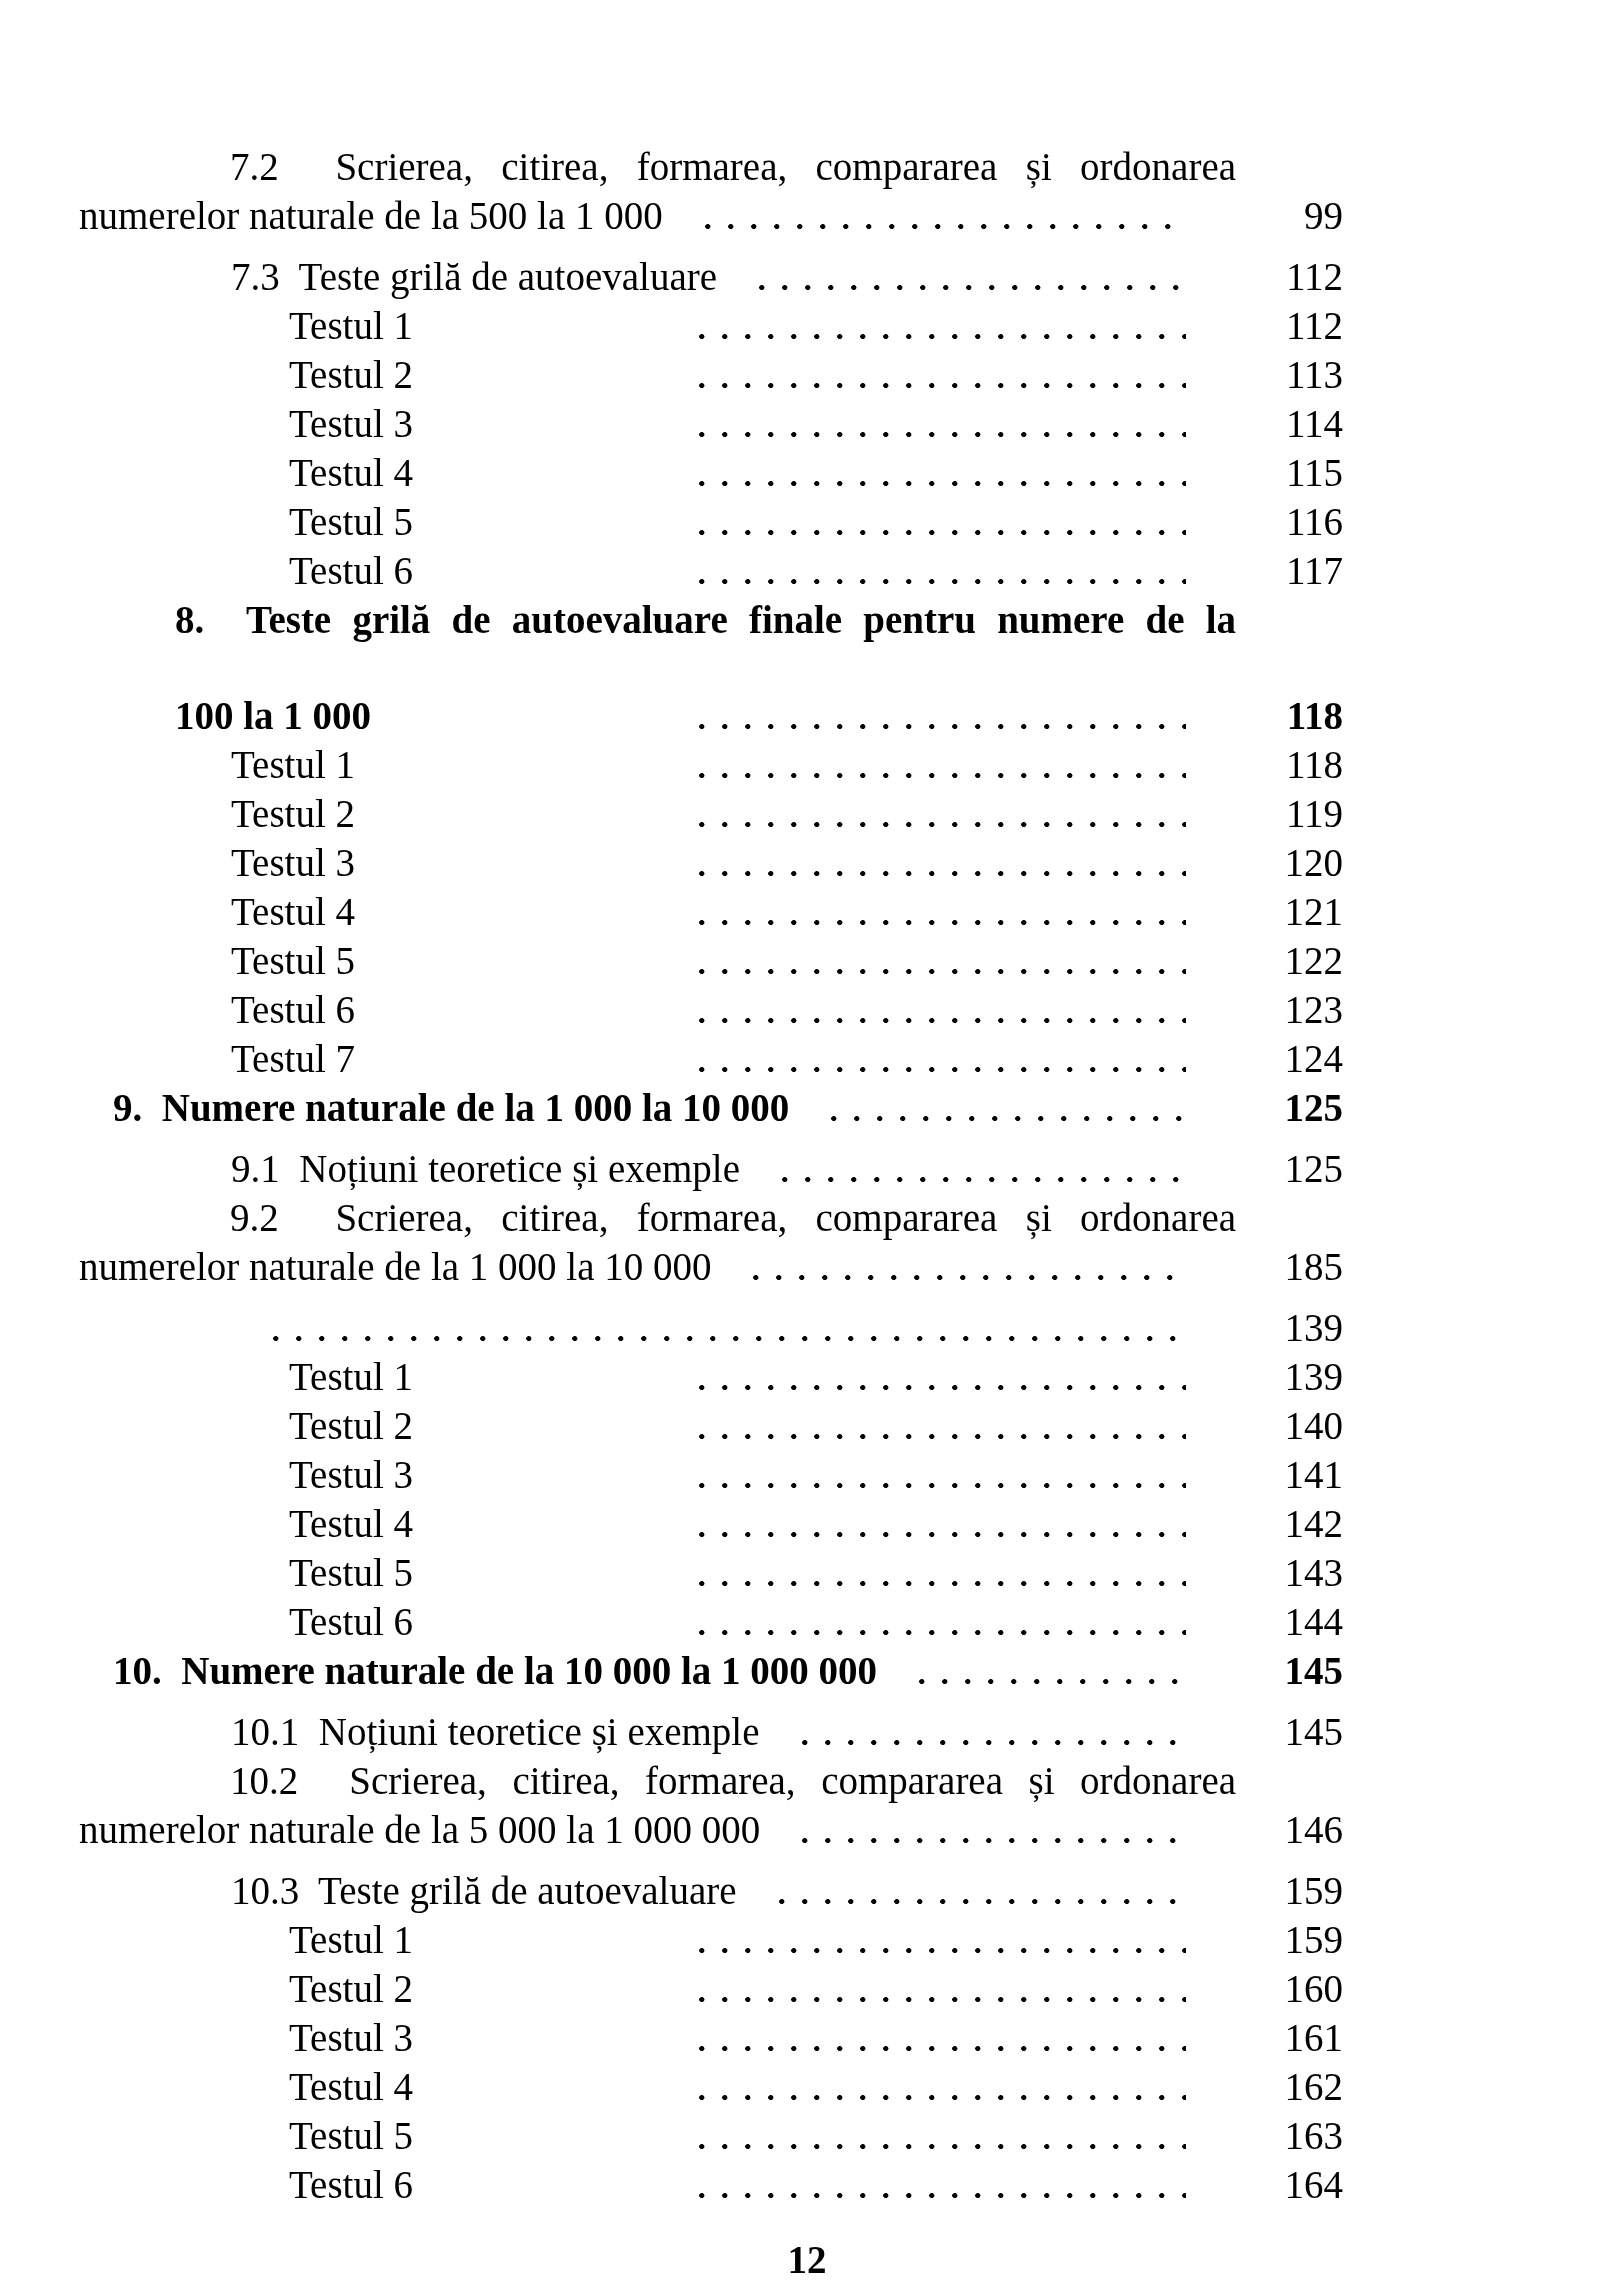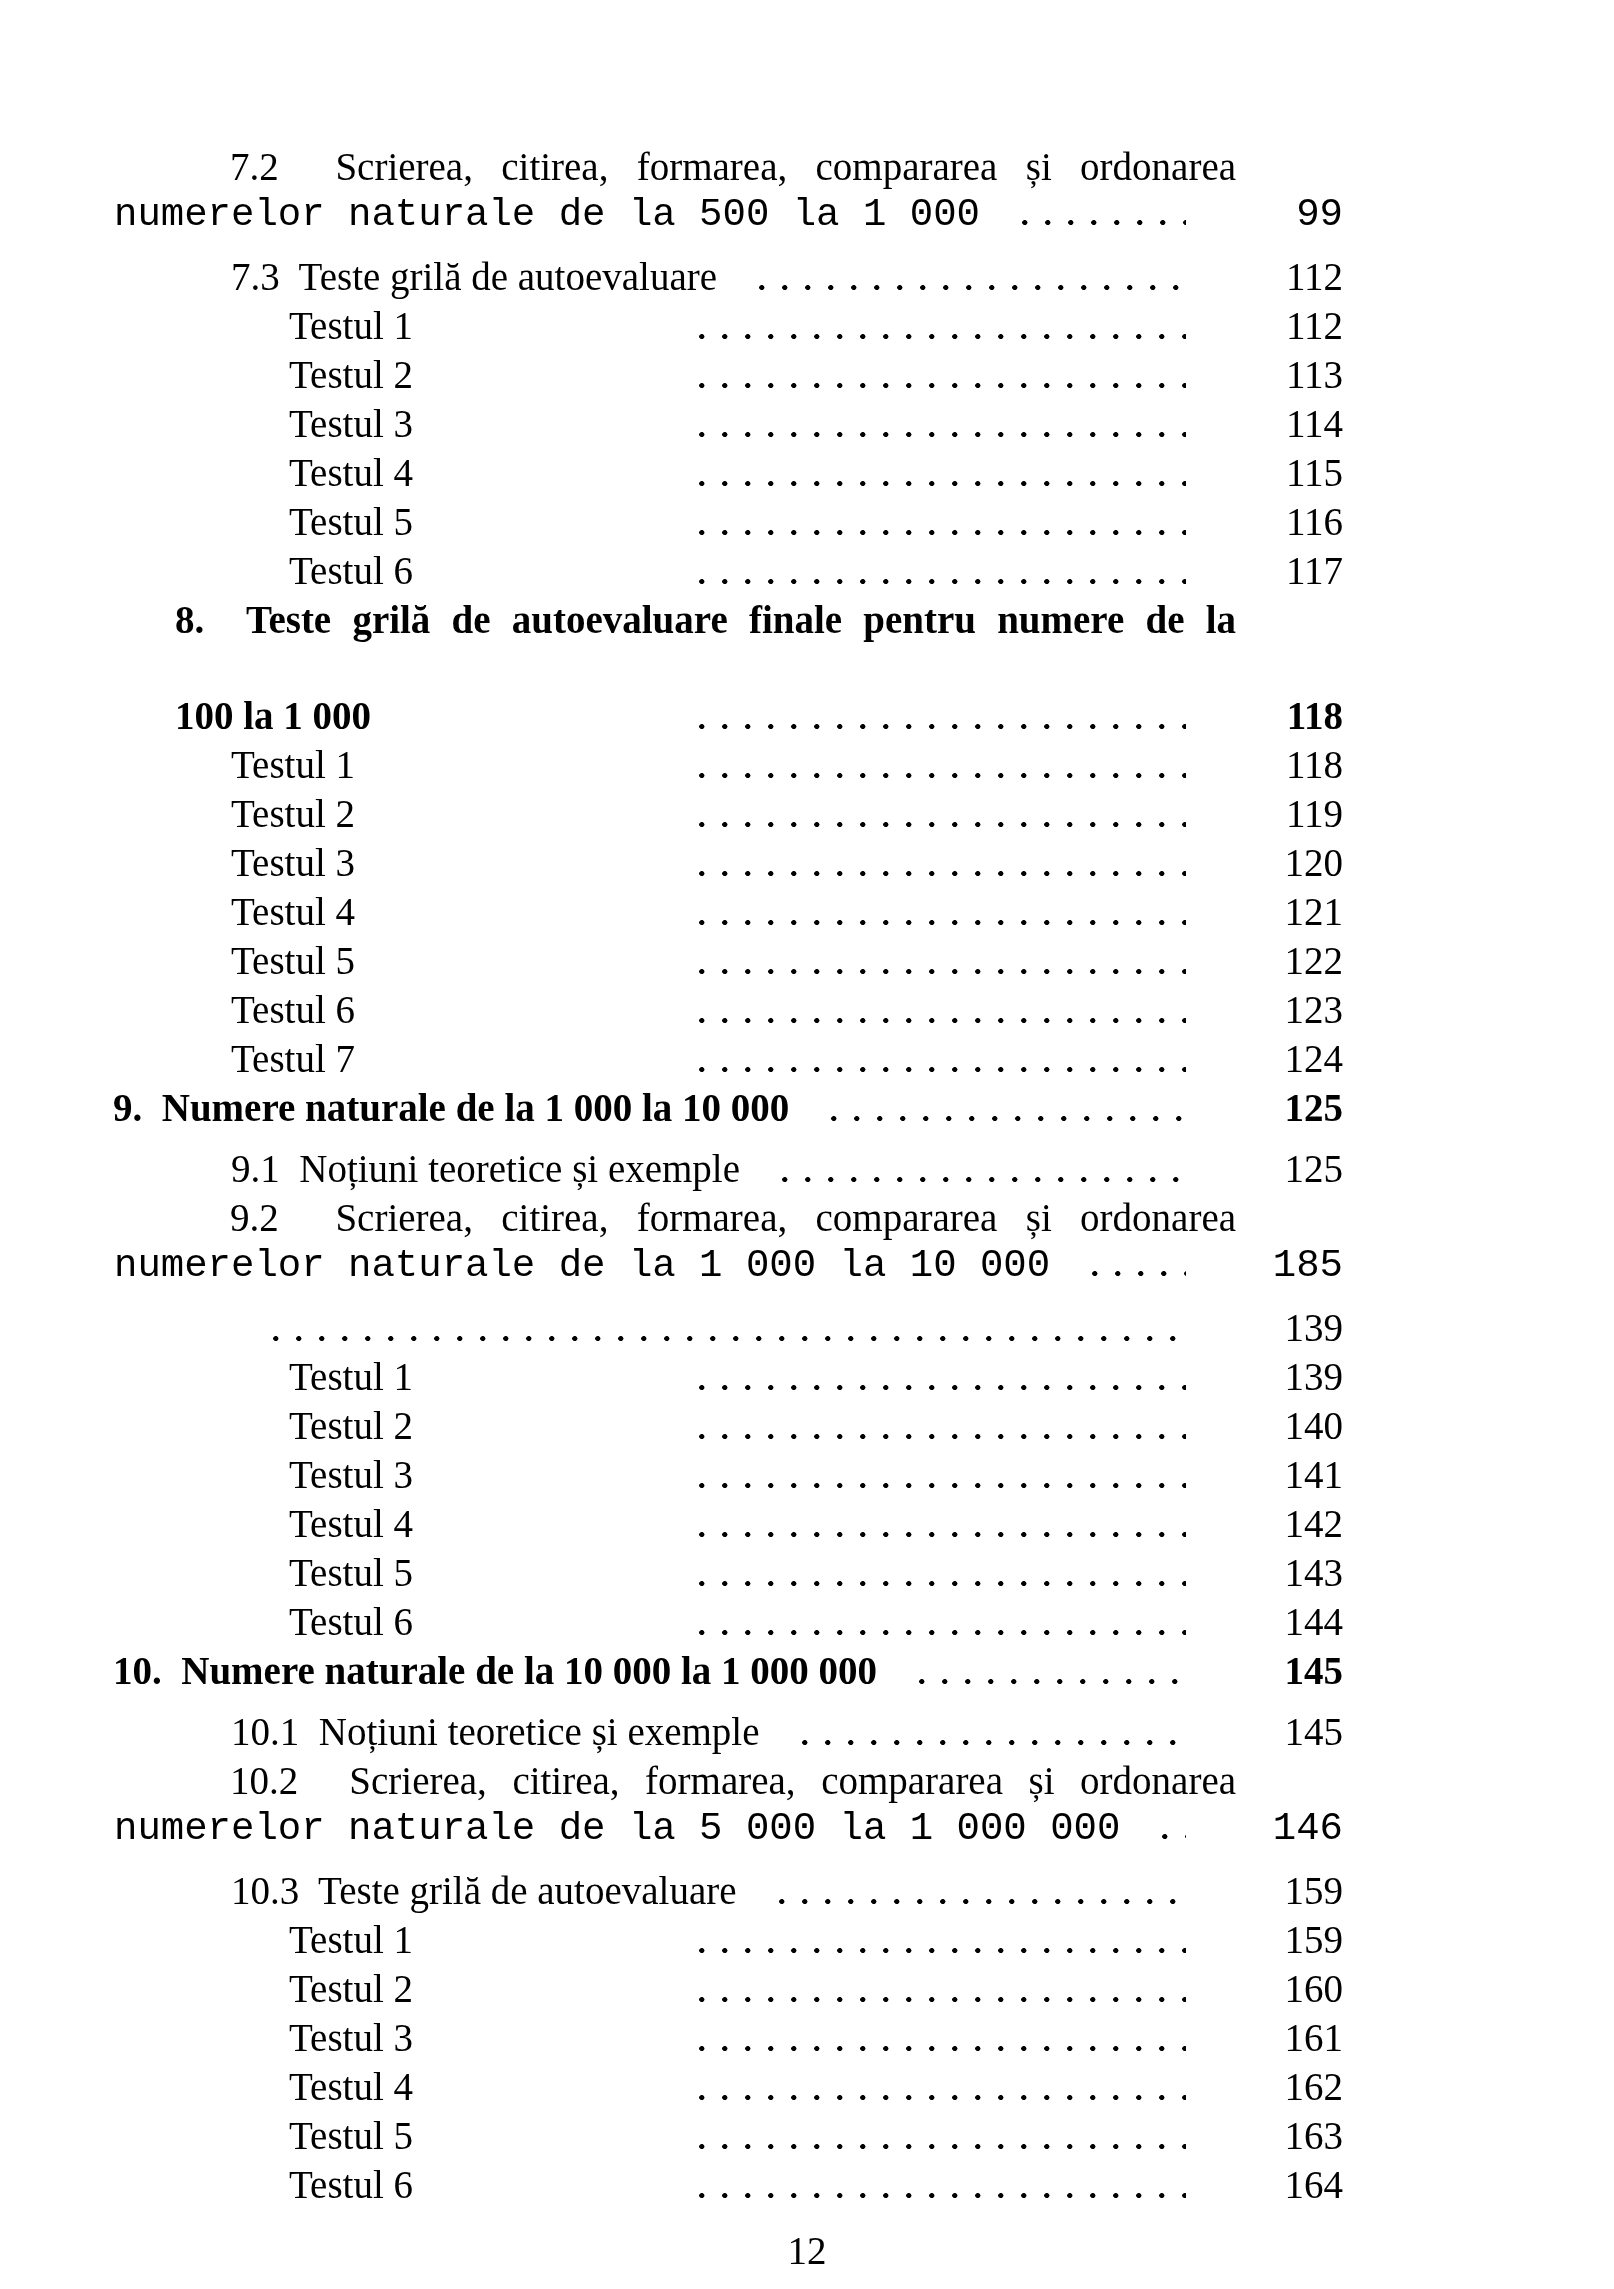--- a/index.html
+++ b/index.html
@@ -36,21 +36,21 @@
     background-size: 23px 5.5px;
     background-repeat: repeat-x;
     background-position: left bottom;
   }
   .row .pagenum {
     flex: 0 0 102px;
     width: 102px;
     text-align: right;
   }
   
-  .row.cont        { padding-left: 114px; font-family: Liberation Mono, monospace; }  
+  .row.cont        { padding-left: 79px; }  
   .row.main        { padding-left: 113px; }  
   .row.main2       { padding-left: 175px; margin-top: 47px; }  
   .row.sub         { padding-left: 231px; margin-top: 12px; }  
   .row.testul-main { padding-left: 231px; }  
   .row.testul-sub  { padding-left: 289px; }  
   
   .row.testul-sub  .label { min-width: 368px; }
   .row.testul-main .label { min-width: 426px; }
   .row.main2       .label { min-width: 482px; }
   
@@ -60,24 +60,24 @@
     margin-left: 175px;
     width: 1061px;         
     text-align: justify;
     text-align-last: justify;
     overflow: hidden;
   }
   .jrow.first-sub { text-indent: 55px; }   
   .jrow.first-main { text-indent: 0; }     
   .bold { font-weight: bold; }
   .page-footer {
-    margin-top: 17px;
+    margin-top: 26px;
     text-align: center;
     line-height: 49px;
-    font-weight: normal;
+    font-weight: bold;
   }
 </style>
 </head>
 <body>
 
 <main class="toc">
   <section>
       <div class="jrow first-sub">7.2&nbsp; Scrierea, citirea, formarea, compararea și ordonarea</div>
       <div class="row cont">
         <span class="label">numerelor naturale de la 500 la 1 000</span>

